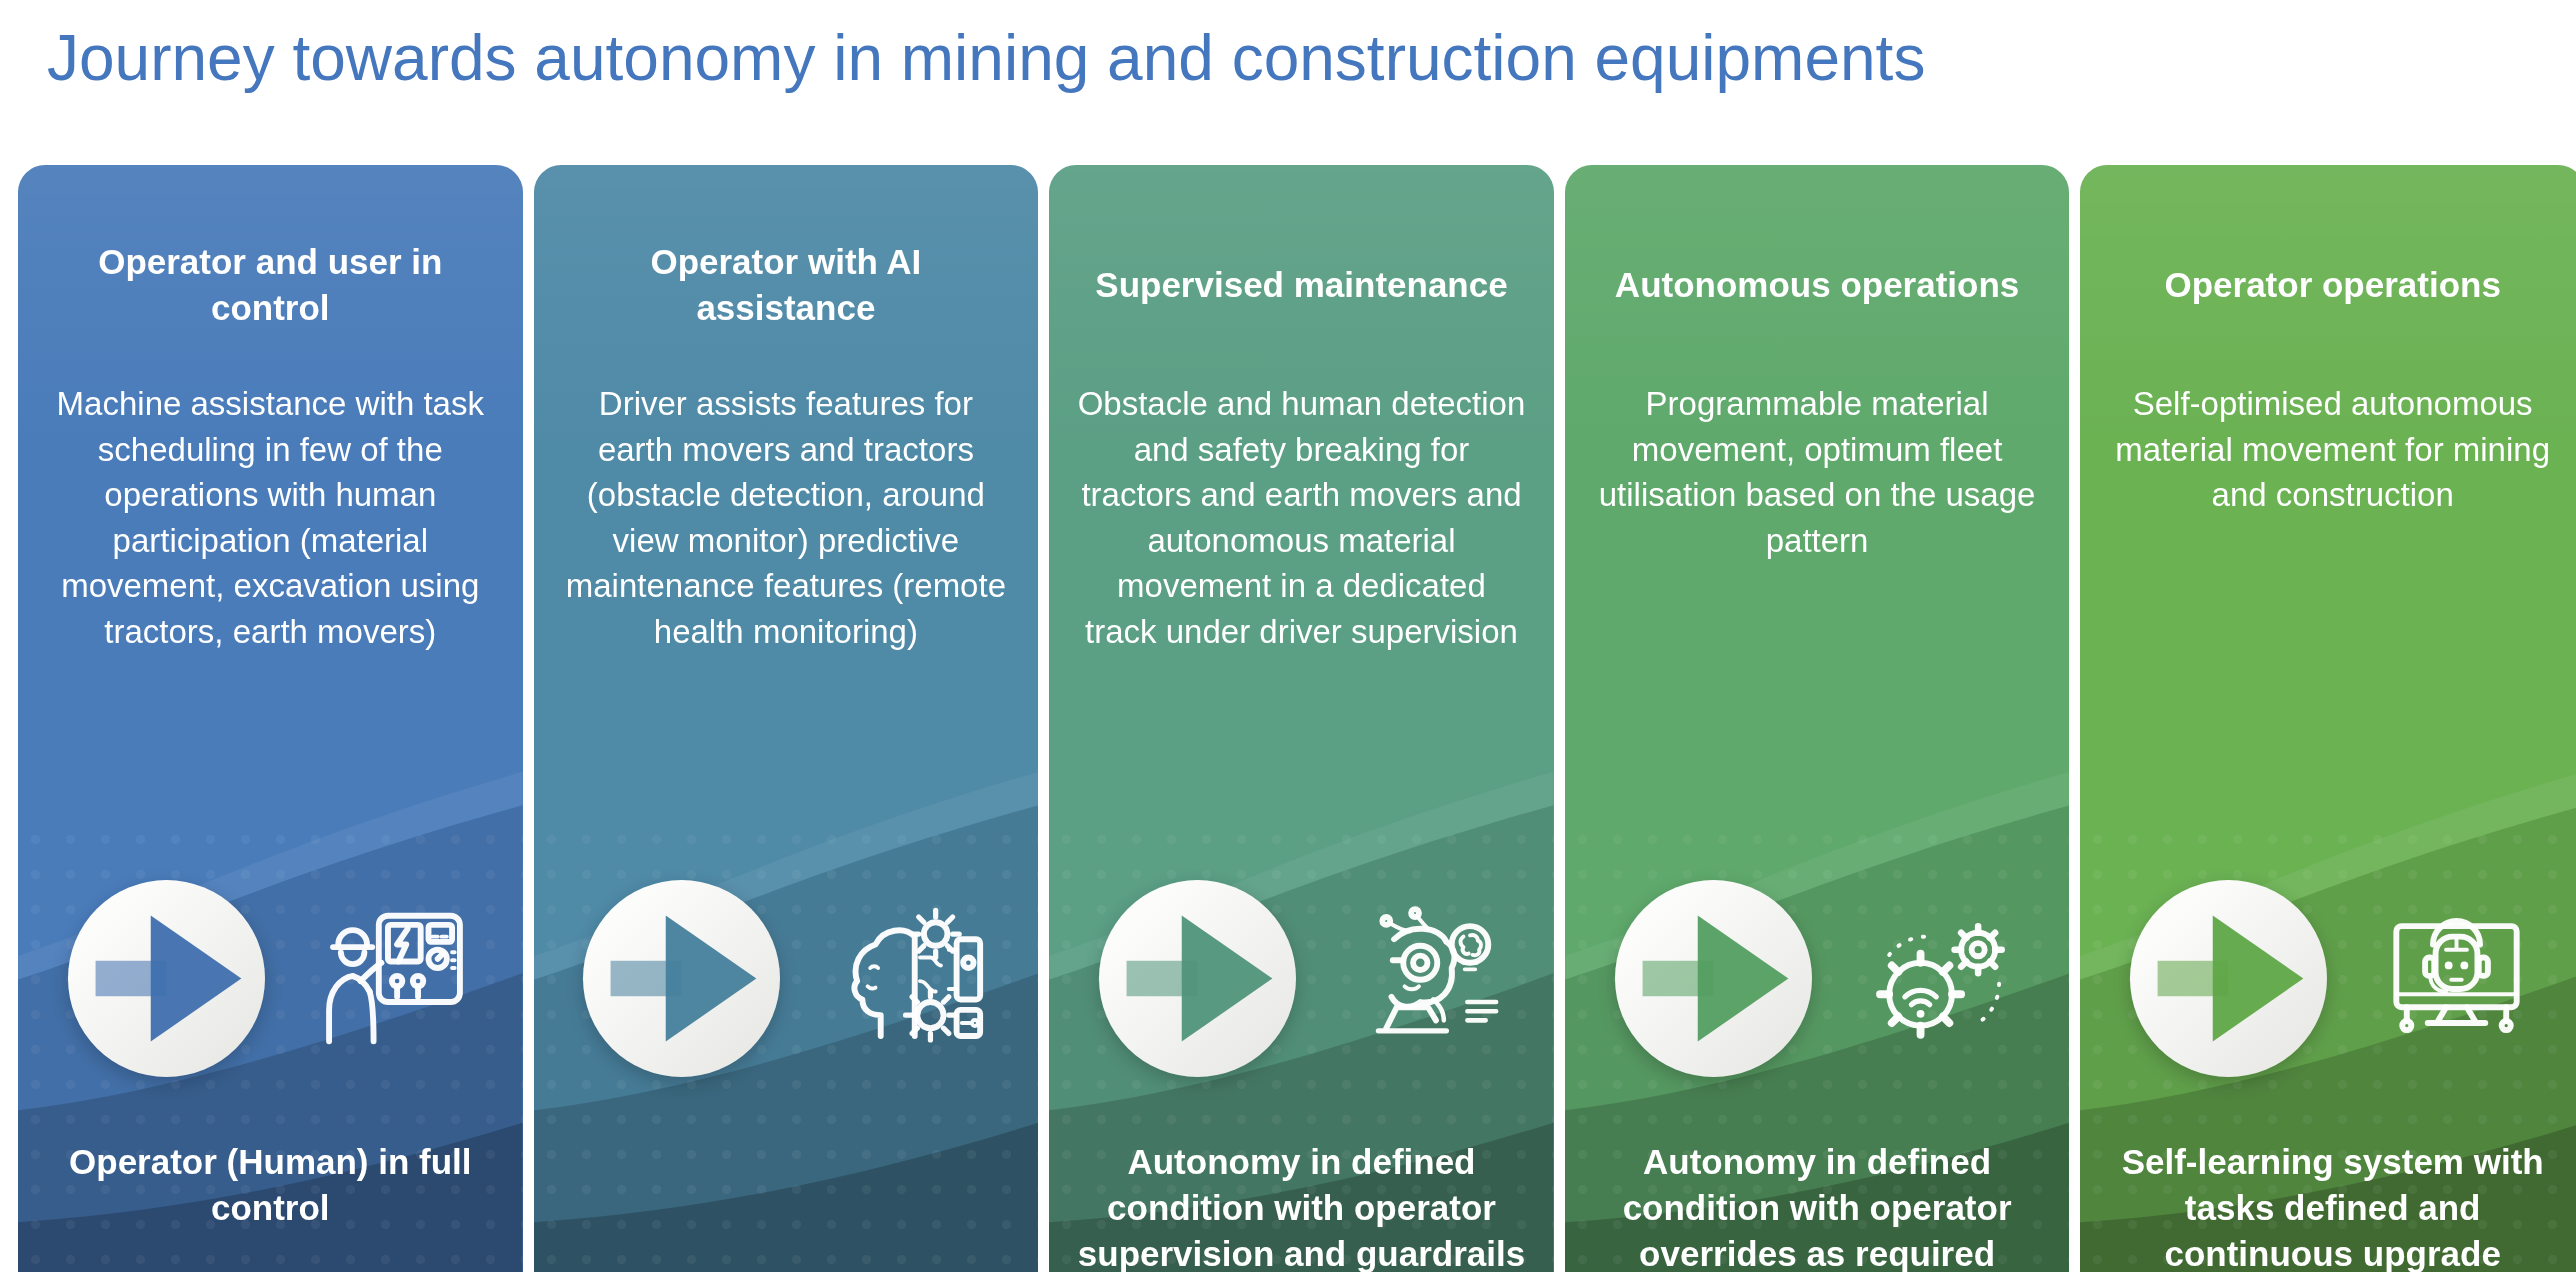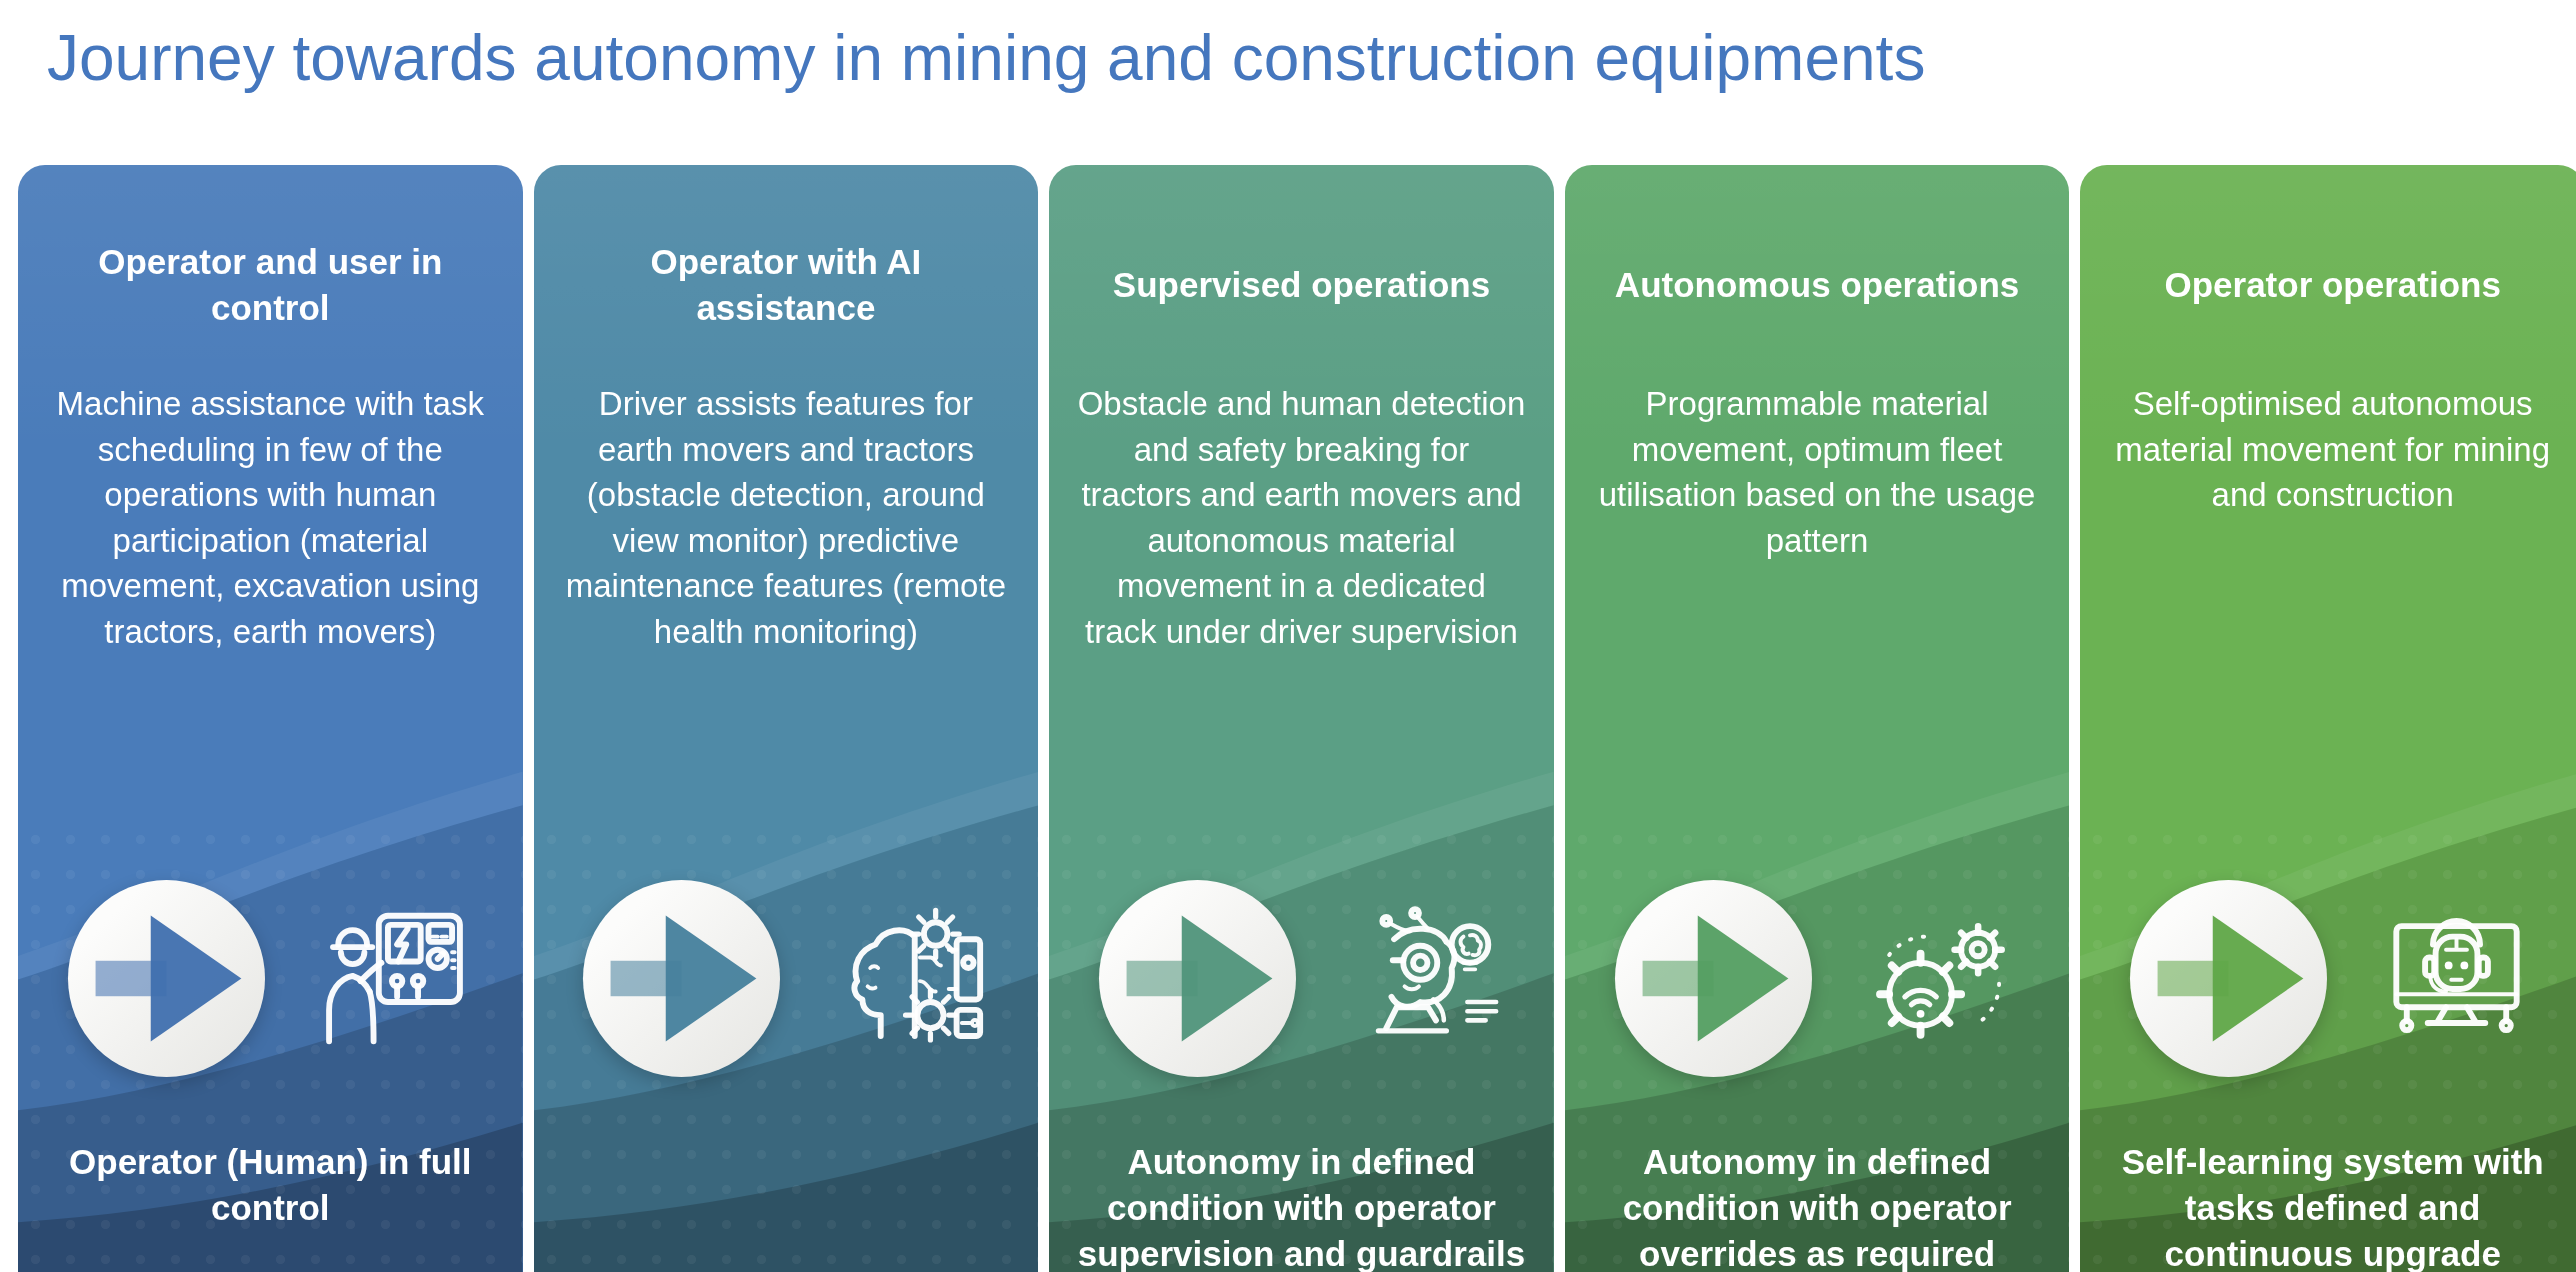--- a/index.html
+++ b/index.html
@@ -153,21 +153,21 @@
 
   <div class="card" style="background-color: rgb(91, 159, 133);">
     <svg class="waves" viewBox="0 0 822 900" preserveAspectRatio="none" aria-hidden="true">
       <path fill="rgba(255,255,255,0.06)" d="M0,430 C220,360 420,260 822,150 L822,96 C420,210 220,320 0,392 Z"></path>
       <path fill="rgba(0,0,0,0.10)" d="M0,430 C220,360 420,260 822,150 L822,900 L0,900 Z"></path>
       <path fill="rgba(0,0,0,0.16)" d="M0,640 C260,610 540,520 822,420 L822,900 L0,900 Z"></path>
       <path fill="rgba(0,0,0,0.20)" d="M0,820 C300,800 560,740 822,660 L822,900 L0,900 Z"></path>
     </svg>
     <div class="dots"></div>
     <div class="card-content">
-      <div class="card-heading">Supervised operations</div>
+      <div class="card-heading">Supervised maintenance</div>
       <div class="card-desc">Obstacle and human detection and safety breaking for tractors and earth movers and autonomous material movement in a dedicated track under driver supervision</div>
       <div class="icon-row">
         <div class="arrow-wrap" style="color: rgb(79, 148, 122);">
           <svg viewBox="0 0 100 100" aria-hidden="true">
             <rect x="14" y="41" width="36" height="18" fill="currentColor" opacity="0.55"></rect>
             <polygon points="42,18 88,50 42,82" fill="currentColor" opacity="0.95"></polygon>
           </svg>
         </div>
         <div class="side-icon">
           <svg viewBox="0 0 120 120" aria-hidden="true" class="icon-stroke">

